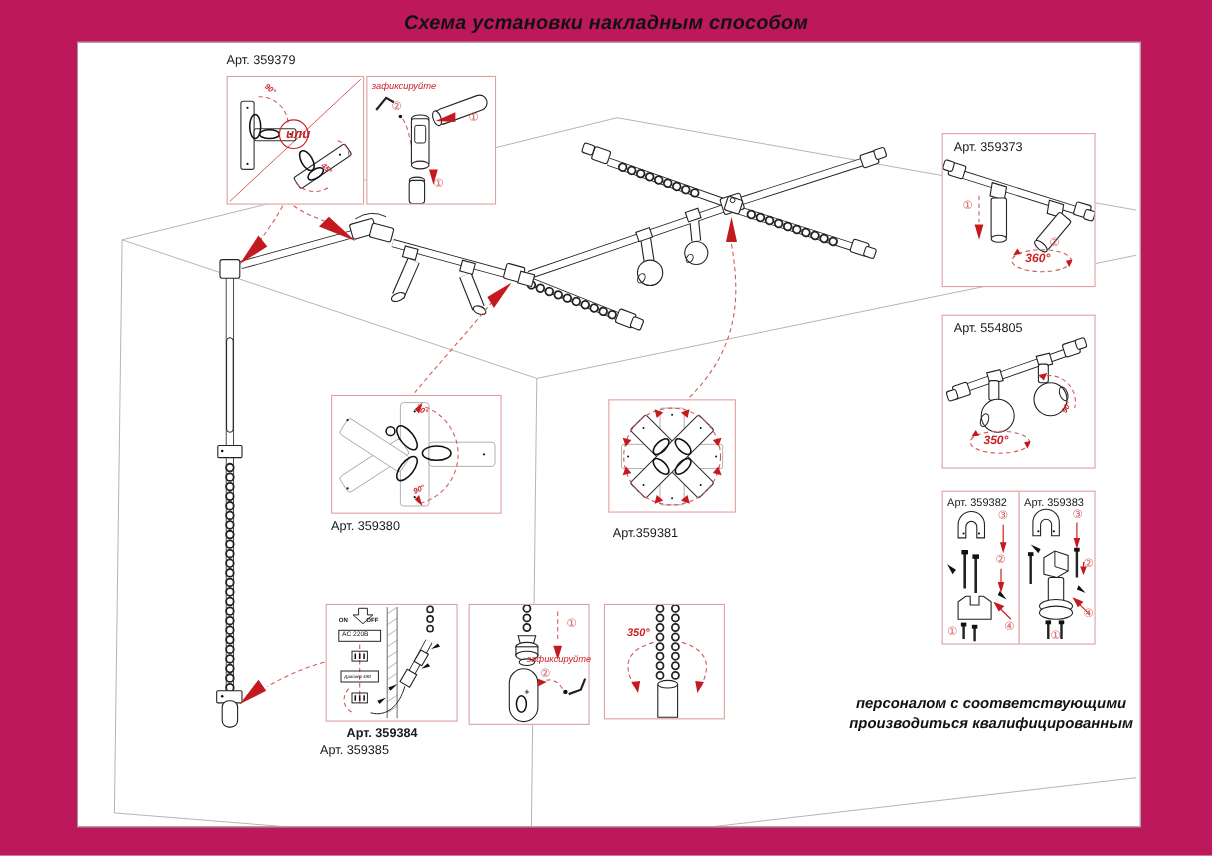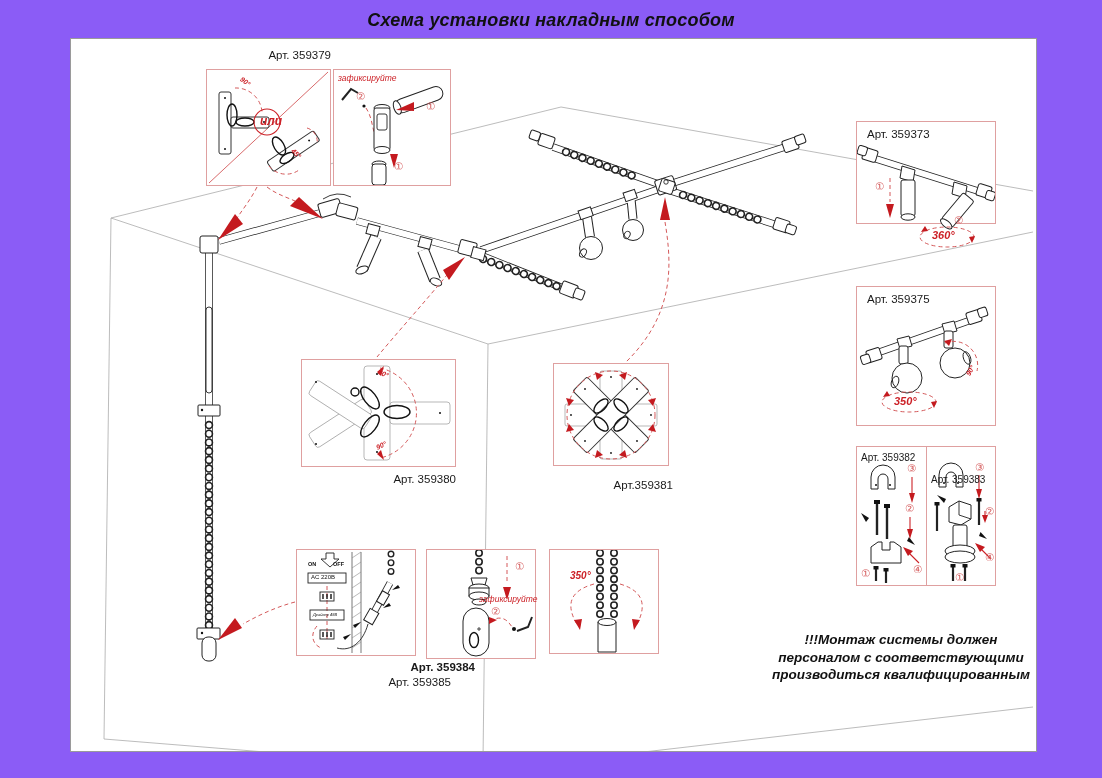--- a/index.html
+++ b/index.html
@@ -1,17 +1,17 @@
 <!DOCTYPE html>
 <html><head>
 <meta charset="utf-8">
 <style>
   html,body{margin:0;padding:0;background:#fff;width:1102px;height:778px;overflow:hidden;
     font-family:"Liberation Sans",sans-serif;}
-  #page{position:relative;width:1102px;height:778px;background:#8b5cf6;}
+  #page{position:relative;width:1102px;height:778px;background:#be185d;}
   #title{position:absolute;left:0;top:10px;width:1102px;text-align:center;
     font-size:18px;font-weight:bold;font-style:italic;color:#111;letter-spacing:.2px;}
   #canvas{position:absolute;left:70px;top:38px;width:965px;height:712px;
     border:1px solid #9a9a9a;background:#fff;}
   #main-art{position:absolute;left:0;top:0;}
   
   .room{stroke:#ababab;stroke-width:0.8;fill:none;}
   .to{stroke:#222;stroke-width:7.5;fill:none;}
   .ti{stroke:#fff;stroke-width:6;fill:none;}
   .co{stroke:#222;stroke-width:8.5;fill:none;stroke-dasharray:0.1 8.6;stroke-linecap:round;}
@@ -22,21 +22,21 @@
   .rd{fill:none;stroke:#d4595a;stroke-width:1;stroke-dasharray:4 3;}
   .rs{fill:none;stroke:#cc2127;stroke-width:1.1;}
   .gp{fill:#fff;stroke:#999;stroke-width:0.7;}
   .dk{fill:#fff;stroke:#333;stroke-width:1;}
   .slot{fill:none;stroke:#111;stroke-width:1.4;}
   .bk{fill:#111;stroke:none;}
   
   .callout{position:absolute;background:#fff;border:1px solid #dfa0a0;box-sizing:border-box;}
   .callout svg{position:absolute;left:0;top:0;}
   .lbl{position:absolute;font-size:11.5px;color:#1a1a1a;white-space:nowrap;}
-  .lbl-c{position:absolute;font-size:11.5px;color:#1a1a1a;text-align:right;white-space:nowrap;}
+  .lbl-c{position:absolute;font-size:11.5px;color:#1a1a1a;text-align:left;white-space:nowrap;}
   .red-it{position:absolute;color:#cc2127;font-style:italic;font-weight:normal;font-size:8.5px;white-space:nowrap;}
   .num{position:absolute;color:#d4595a;font-size:10.5px;font-style:normal;white-space:nowrap;}
   .deg{position:absolute;color:#cc2127;font-weight:bold;font-style:italic;font-size:11px;white-space:nowrap;}
   .deg-s{position:absolute;color:#cc2127;font-weight:bold;font-style:italic;font-size:7px;white-space:nowrap;}
   .tiny{position:absolute;color:#111;white-space:nowrap;}
   #warning{position:absolute;left:685px;top:592px;width:290px;text-align:center;
     font-weight:bold;font-style:italic;font-size:13.5px;color:#111;line-height:1.3;}
 </style>
 </head>
 <body>
@@ -209,21 +209,21 @@
         <ellipse class="pc" cx="45" cy="94" rx="7" ry="3"></ellipse>
         <rect class="pc" x="38" y="94" width="14" height="21" rx="3"></rect>
         <path class="ra" d="M60,84 L56,98 L64,98 Z" transform="rotate(180 60 91)"></path>
       </svg>
       <span class="red-it" style="left:4px;top:3px;">зафиксируйте</span>
       <span class="num" style="left:22px;top:20px;">②</span>
       <span class="num" style="left:92px;top:30px;">①</span>
       <span class="num" style="left:60px;top:90px;">①</span>
     </div>
 
-    <div class="callout" style="left:785px;top:82px;width:140px;height:103px;">
+    <div class="callout" style="left:785px;top:82px;width:140px;height:140px;">
       <svg width="138" height="138" viewBox="0 0 138 138">
         <line class="to" x1="16" y1="36" x2="124" y2="70"></line>
         <line class="ti" x1="16" y1="36" x2="124" y2="70"></line>
         <rect class="pc" x="6" y="27" width="14" height="12" rx="2" transform="rotate(17 13 33)"></rect>
         <rect class="pc" x="1" y="24" width="9" height="9" rx="2" transform="rotate(17 5 28)"></rect>
         <rect class="pc" x="120" y="63" width="14" height="12" rx="2" transform="rotate(17 127 69)"></rect>
         <rect class="pc" x="129" y="69" width="9" height="9" rx="2" transform="rotate(17 133 73)"></rect>
         <path class="pc" d="M45,44 l13,4 l-2,12 l-13,-4 z"></path>
         <path class="pc" d="M97,60 l13,4 l-2,12 l-13,-4 z"></path>
         <rect class="pc" x="44" y="58" width="14" height="36" rx="2"></rect>
@@ -259,21 +259,21 @@
         <circle class="pc" cx="50" cy="91" r="15"></circle>
         <ellipse class="thin" cx="38" cy="95" rx="3.5" ry="6" transform="rotate(20 38 95)"></ellipse>
         <circle class="pc" cx="98" cy="76" r="15"></circle>
         <ellipse class="thin" cx="110" cy="71" rx="3.5" ry="6.5" transform="rotate(-20 110 71)"></ellipse>
         <path class="rd" d="M88,56 A24,24 0 0 1 120,84"></path>
         <path class="ra" d="M87,54 L95,52 L92,59 Z"></path>
         <ellipse class="rd" cx="52" cy="115" rx="27" ry="10"></ellipse>
         <path class="ra" d="M26,110 L30,104 L33,109 Z"></path>
         <path class="ra" d="M77,121 L74,115 L80,114 Z"></path>
       </svg>
-      <span class="lbl" style="left:10px;top:6px;">Арт. 359375</span>
+      <span class="lbl" style="left:10px;top:6px;">Арт. 554805</span>
       <span class="deg" style="left:37px;top:108px;">350°</span>
       <span class="deg-s" style="left:108px;top:80px;transform:rotate(-62deg);">90°</span>
     </div>
 
     <div class="callout" style="left:785px;top:407px;width:71px;height:140px;">
       <svg width="69" height="138" viewBox="0 0 69 138">
         <path class="pc" d="M14,42 v-12 a12,12 0 0 1 24,0 v12 l-7,0 v-10 a5,5 0 0 0 -10,0 v10 z"></path>
         <circle class="bk" cx="19" cy="38" r="1"></circle>
           <circle class="bk" cx="33" cy="38" r="1"></circle>
         <line x1="20" y1="56" x2="20" y2="88" stroke="#222" stroke-width="2.4"></line>
@@ -321,21 +321,21 @@
         <rect class="bk" x="23.5" y="117" width="5" height="3.5"></rect>
         <line x1="38" y1="120" x2="38" y2="134" stroke="#222" stroke-width="2.2"></line>
         <rect class="bk" x="35.5" y="117" width="5" height="3.5"></rect>
         <line class="rs" x1="52" y1="28" x2="52" y2="44"></line>
           <path class="ra" d="M52,52 L49,42 L55,42 Z"></path>
         <line class="rs" x1="58" y1="64" x2="58" y2="70"></line>
           <path class="ra" d="M58,76 L55,68 L61,68 Z"></path>
         <line class="rs" x1="64" y1="112" x2="54" y2="102"></line>
           <path class="ra" d="M48,96 L58,100 L53,105 Z"></path>
       </svg>
-      <span class="lbl" style="left:4px;top:5px;font-size:10px;margin-top:22px;">Арт. 359383</span>
+      <span class="lbl" style="left:4px;top:5px;font-size:10px;">Арт. 359383</span>
       <span class="num" style="left:48px;top:14px;">③</span>
       <span class="num" style="left:58px;top:58px;">②</span>
       <span class="num" style="left:58px;top:104px;">④</span>
       <span class="num" style="left:28px;top:124px;">①</span>
     </div>
 
     <div class="callout" style="left:230px;top:320px;width:155px;height:108px;">
       <svg width="153" height="106" viewBox="0 0 153 106">
         <rect class="gp" x="62" y="6" width="26" height="94" rx="3"></rect>
         <rect class="gp" x="88" y="42" width="60" height="22" rx="3"></rect>
@@ -484,19 +484,18 @@
         <ellipse class="pc" cx="57" cy="72" rx="9" ry="3.5"></ellipse>
         <path class="rd" d="M44,34 Q8,44 28,76"></path>
         <path class="ra" d="M30,80 L24,70 L32,69 Z"></path>
         <path class="rd" d="M70,34 Q104,44 86,76"></path>
         <path class="ra" d="M84,80 L82,69 L90,70 Z"></path>
       </svg>
       <span class="deg" style="left:20px;top:20px;font-size:10px;">350°</span>
     </div>
 
     <div id="warning">
-      <div>!!!Монтаж системы должен</div>
       <div>персоналом с соответствующими</div>
       <div>производиться квалифицированным</div>
     </div>
 
   </div>
 </div>
 
 </body></html>

